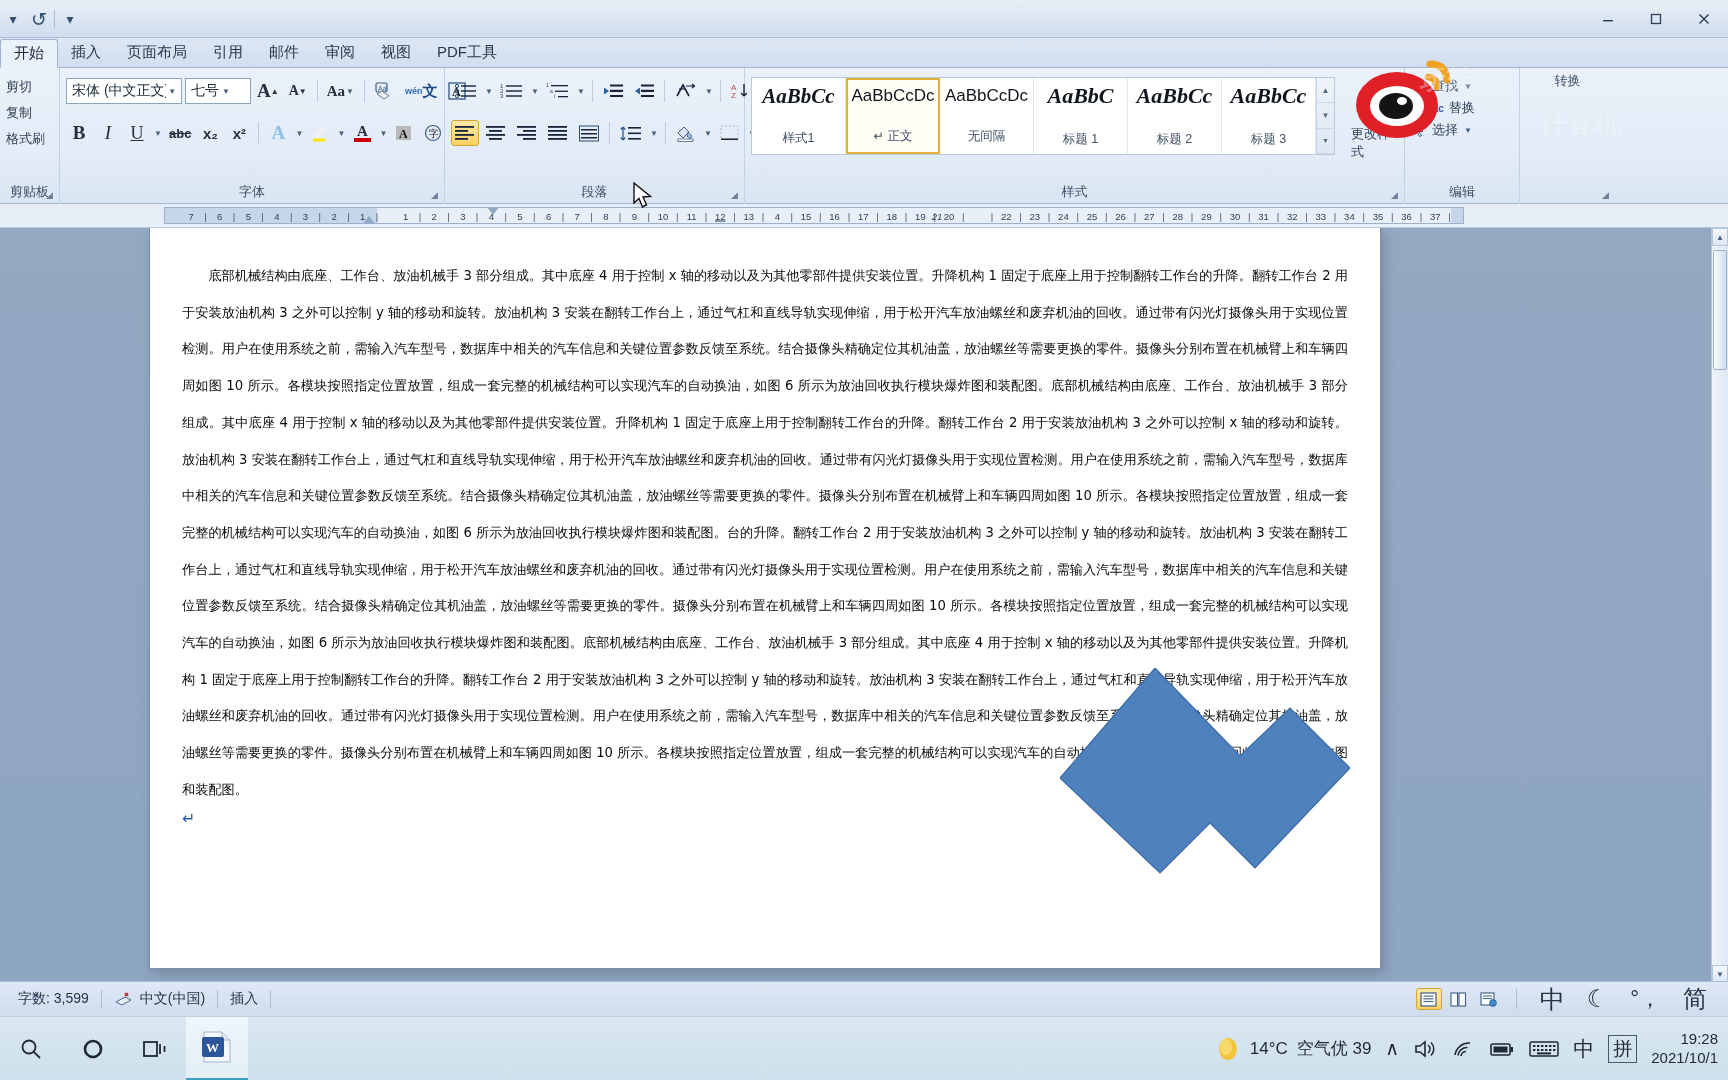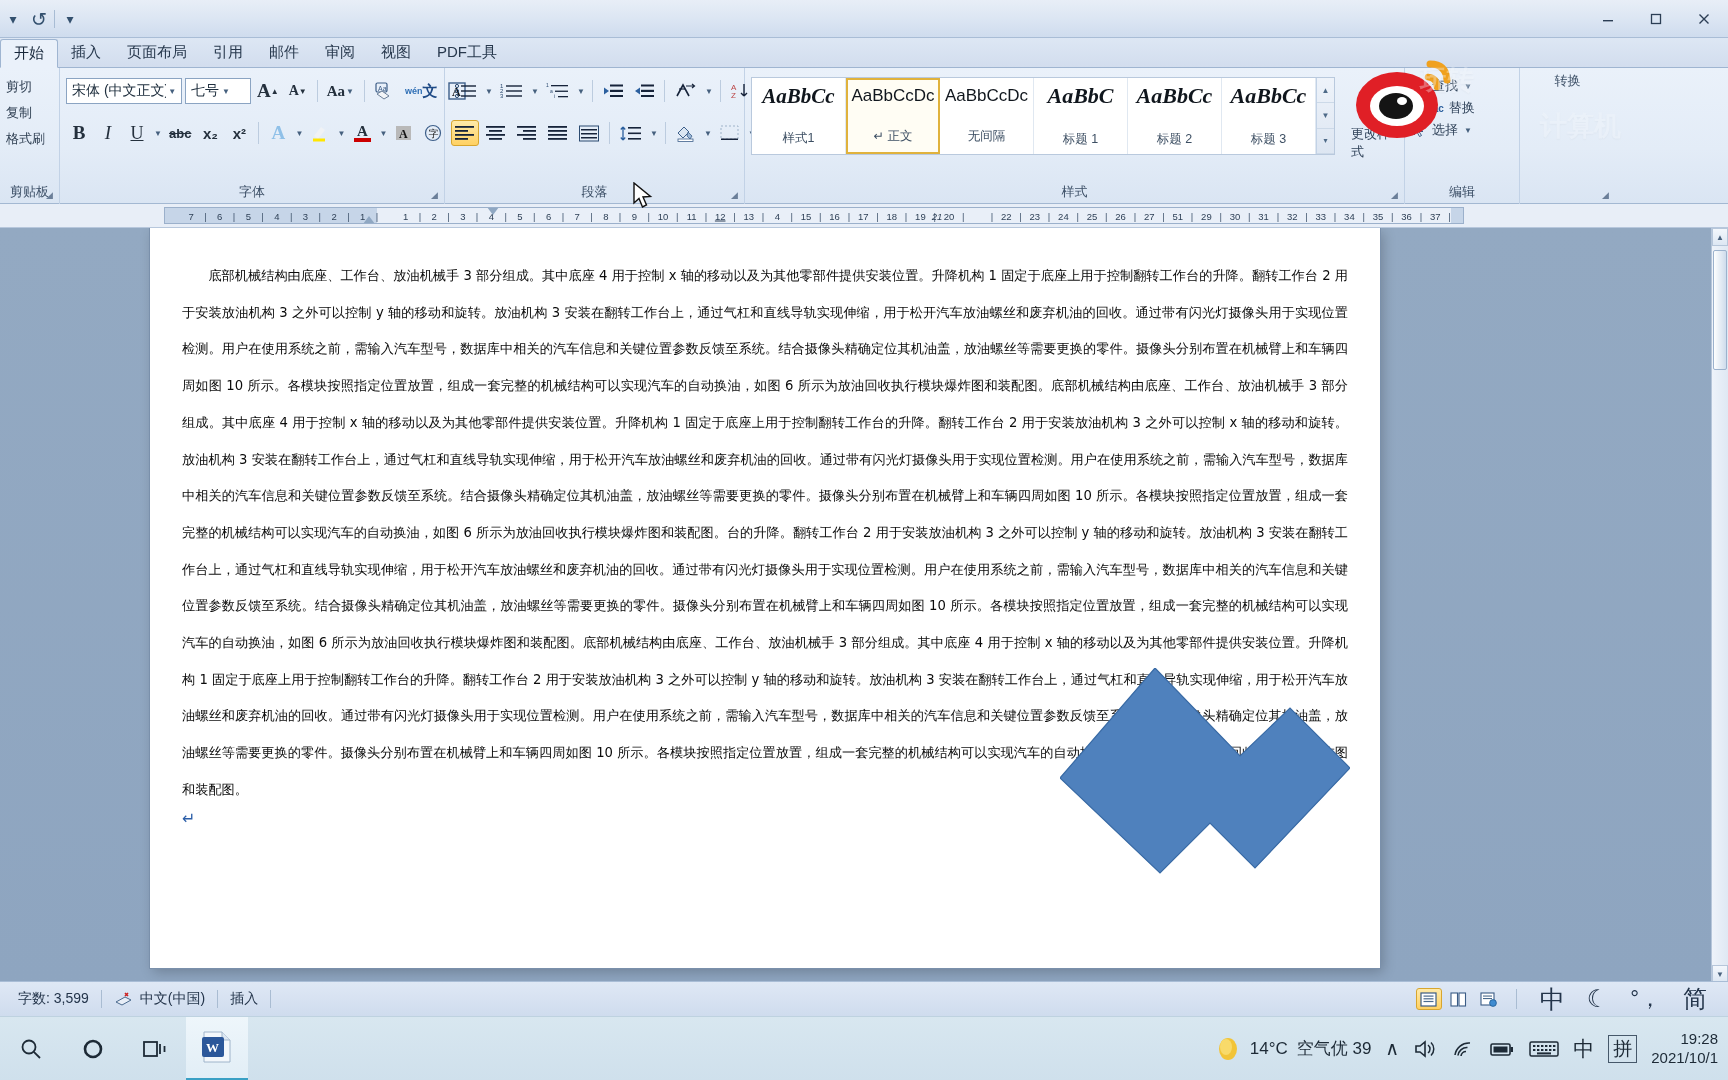--- a/index.html
+++ b/index.html
@@ -694,21 +694,21 @@
             <div class="tk" style="left: 869.8px;">23</div>
             <div class="tkm" style="left: 884.1px;">|</div>
             <div class="tk" style="left: 898.4px;">24</div>
             <div class="tkm" style="left: 912.7px;">|</div>
             <div class="tk" style="left: 927px;">25</div>
             <div class="tkm" style="left: 941.3px;">|</div>
             <div class="tk" style="left: 955.6px;">26</div>
             <div class="tkm" style="left: 969.9px;">|</div>
             <div class="tk" style="left: 984.2px;">27</div>
             <div class="tkm" style="left: 998.5px;">|</div>
-            <div class="tk" style="left: 1012.8px;">51</div>
+            <div class="tk" style="left: 1012.8px;">28</div>
             <div class="tkm" style="left: 1027.1px;">|</div>
             <div class="tk" style="left: 1041.4px;">29</div>
             <div class="tkm" style="left: 1055.7px;">|</div>
             <div class="tk" style="left: 1070px;">30</div>
             <div class="tkm" style="left: 1084.3px;">|</div>
             <div class="tk" style="left: 1098.6px;">31</div>
             <div class="tkm" style="left: 1112.9px;">|</div>
             <div class="tk" style="left: 1127.2px;">32</div>
             <div class="tkm" style="left: 1141.5px;">|</div>
             <div class="tk" style="left: 1155.8px;">33</div>

